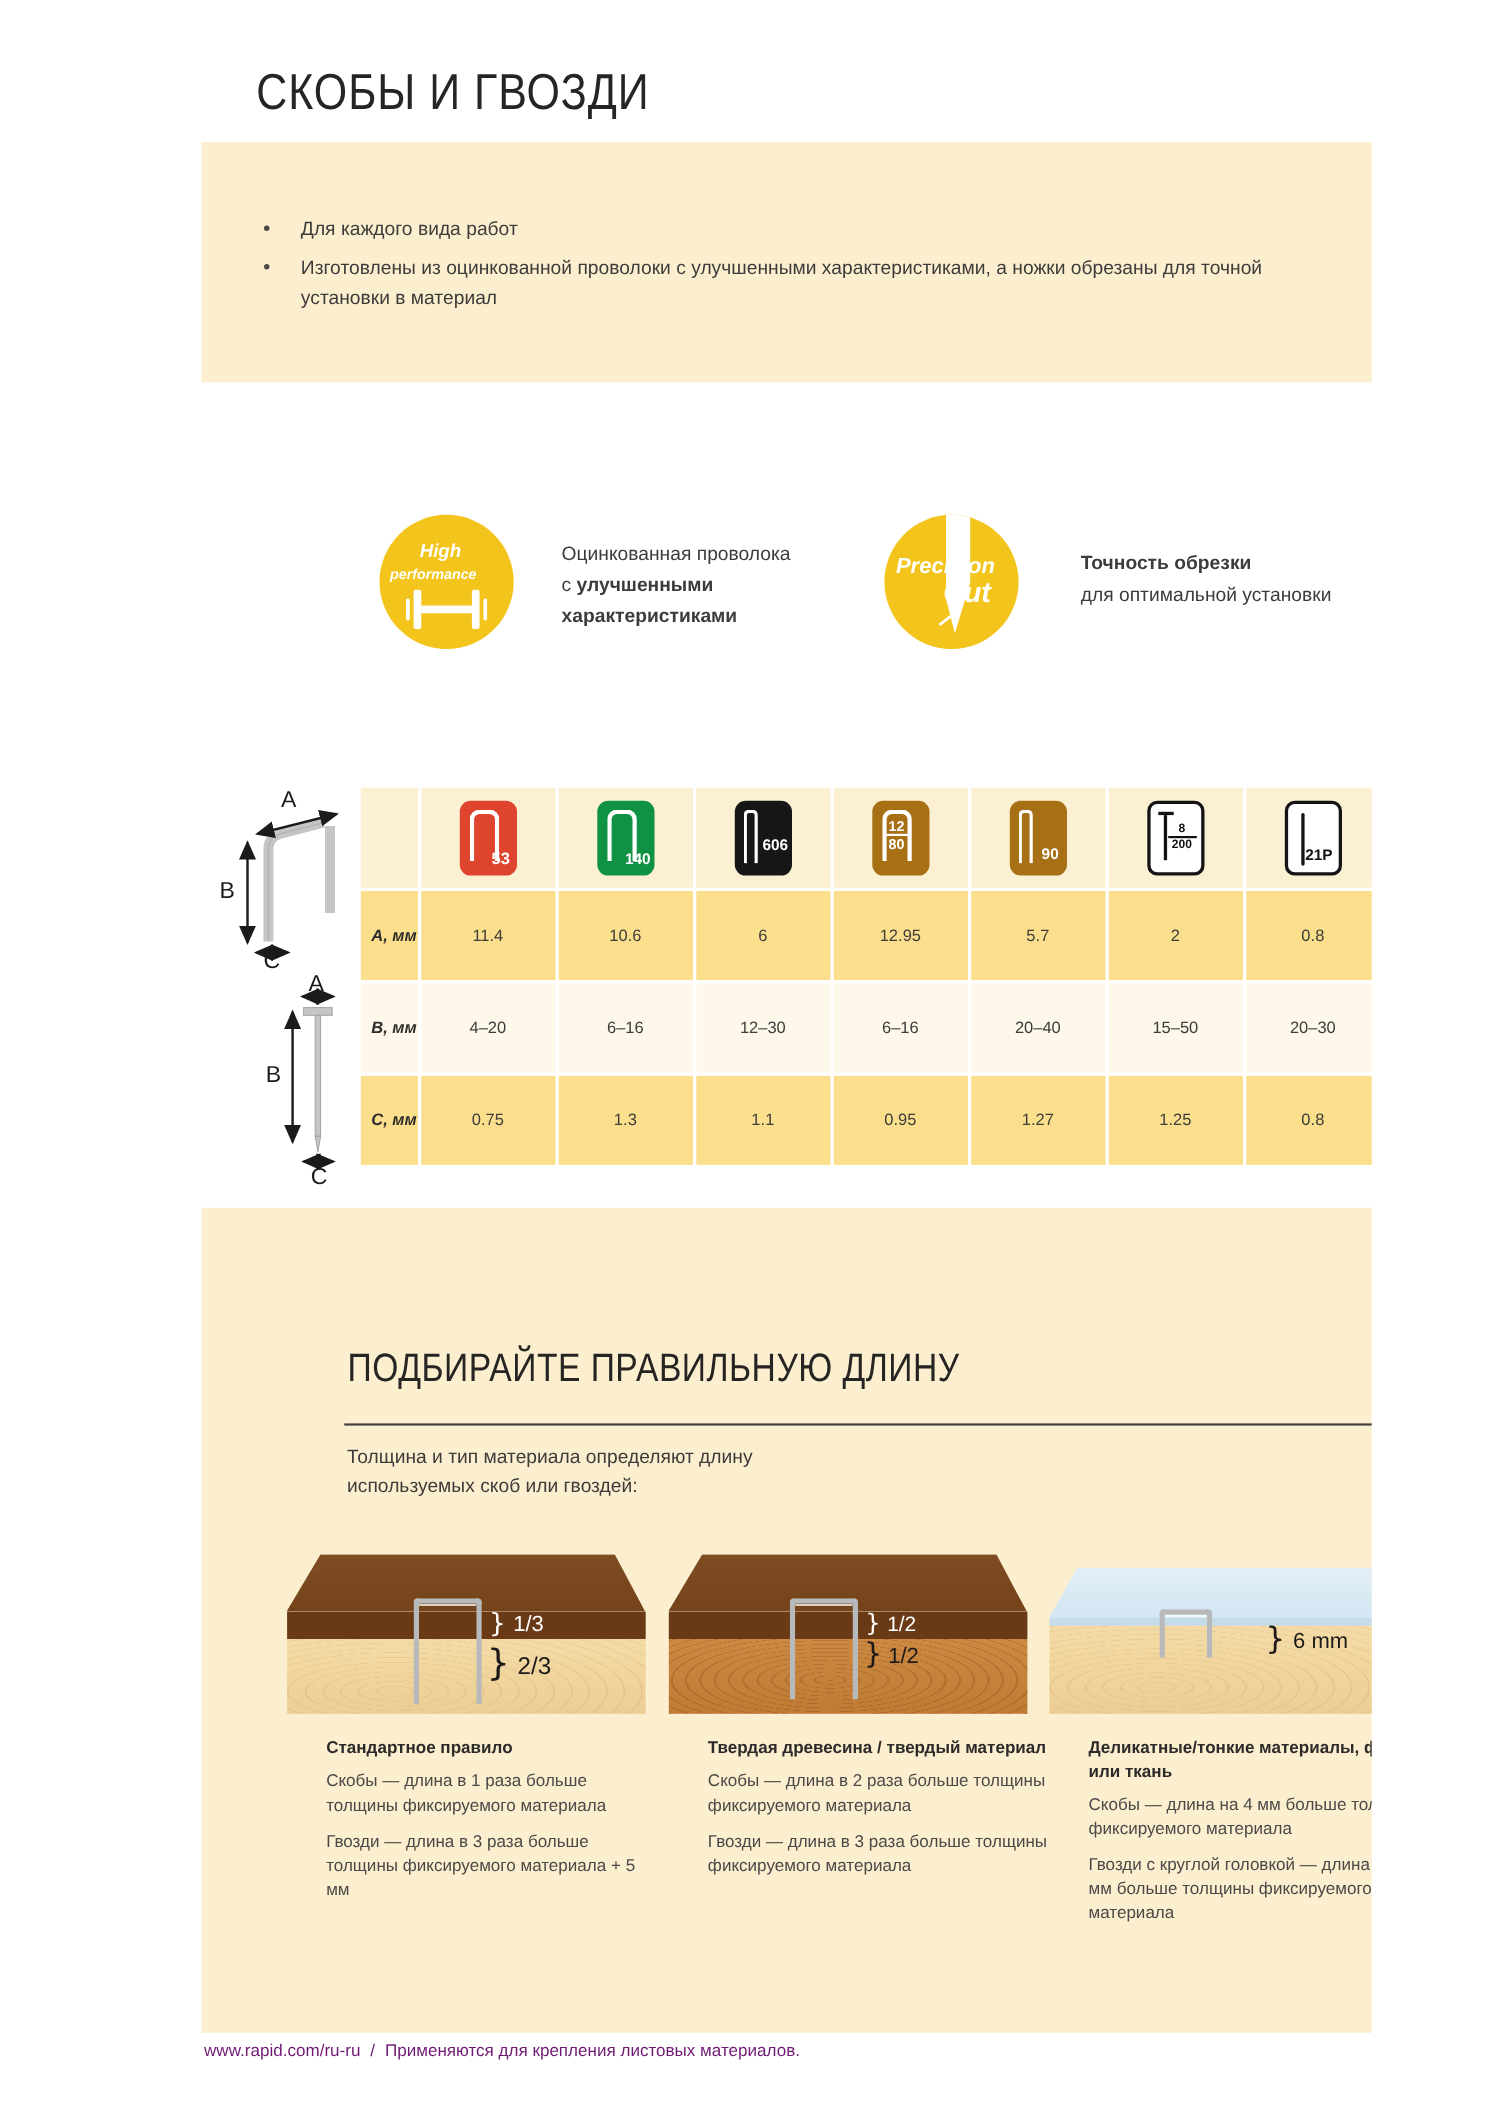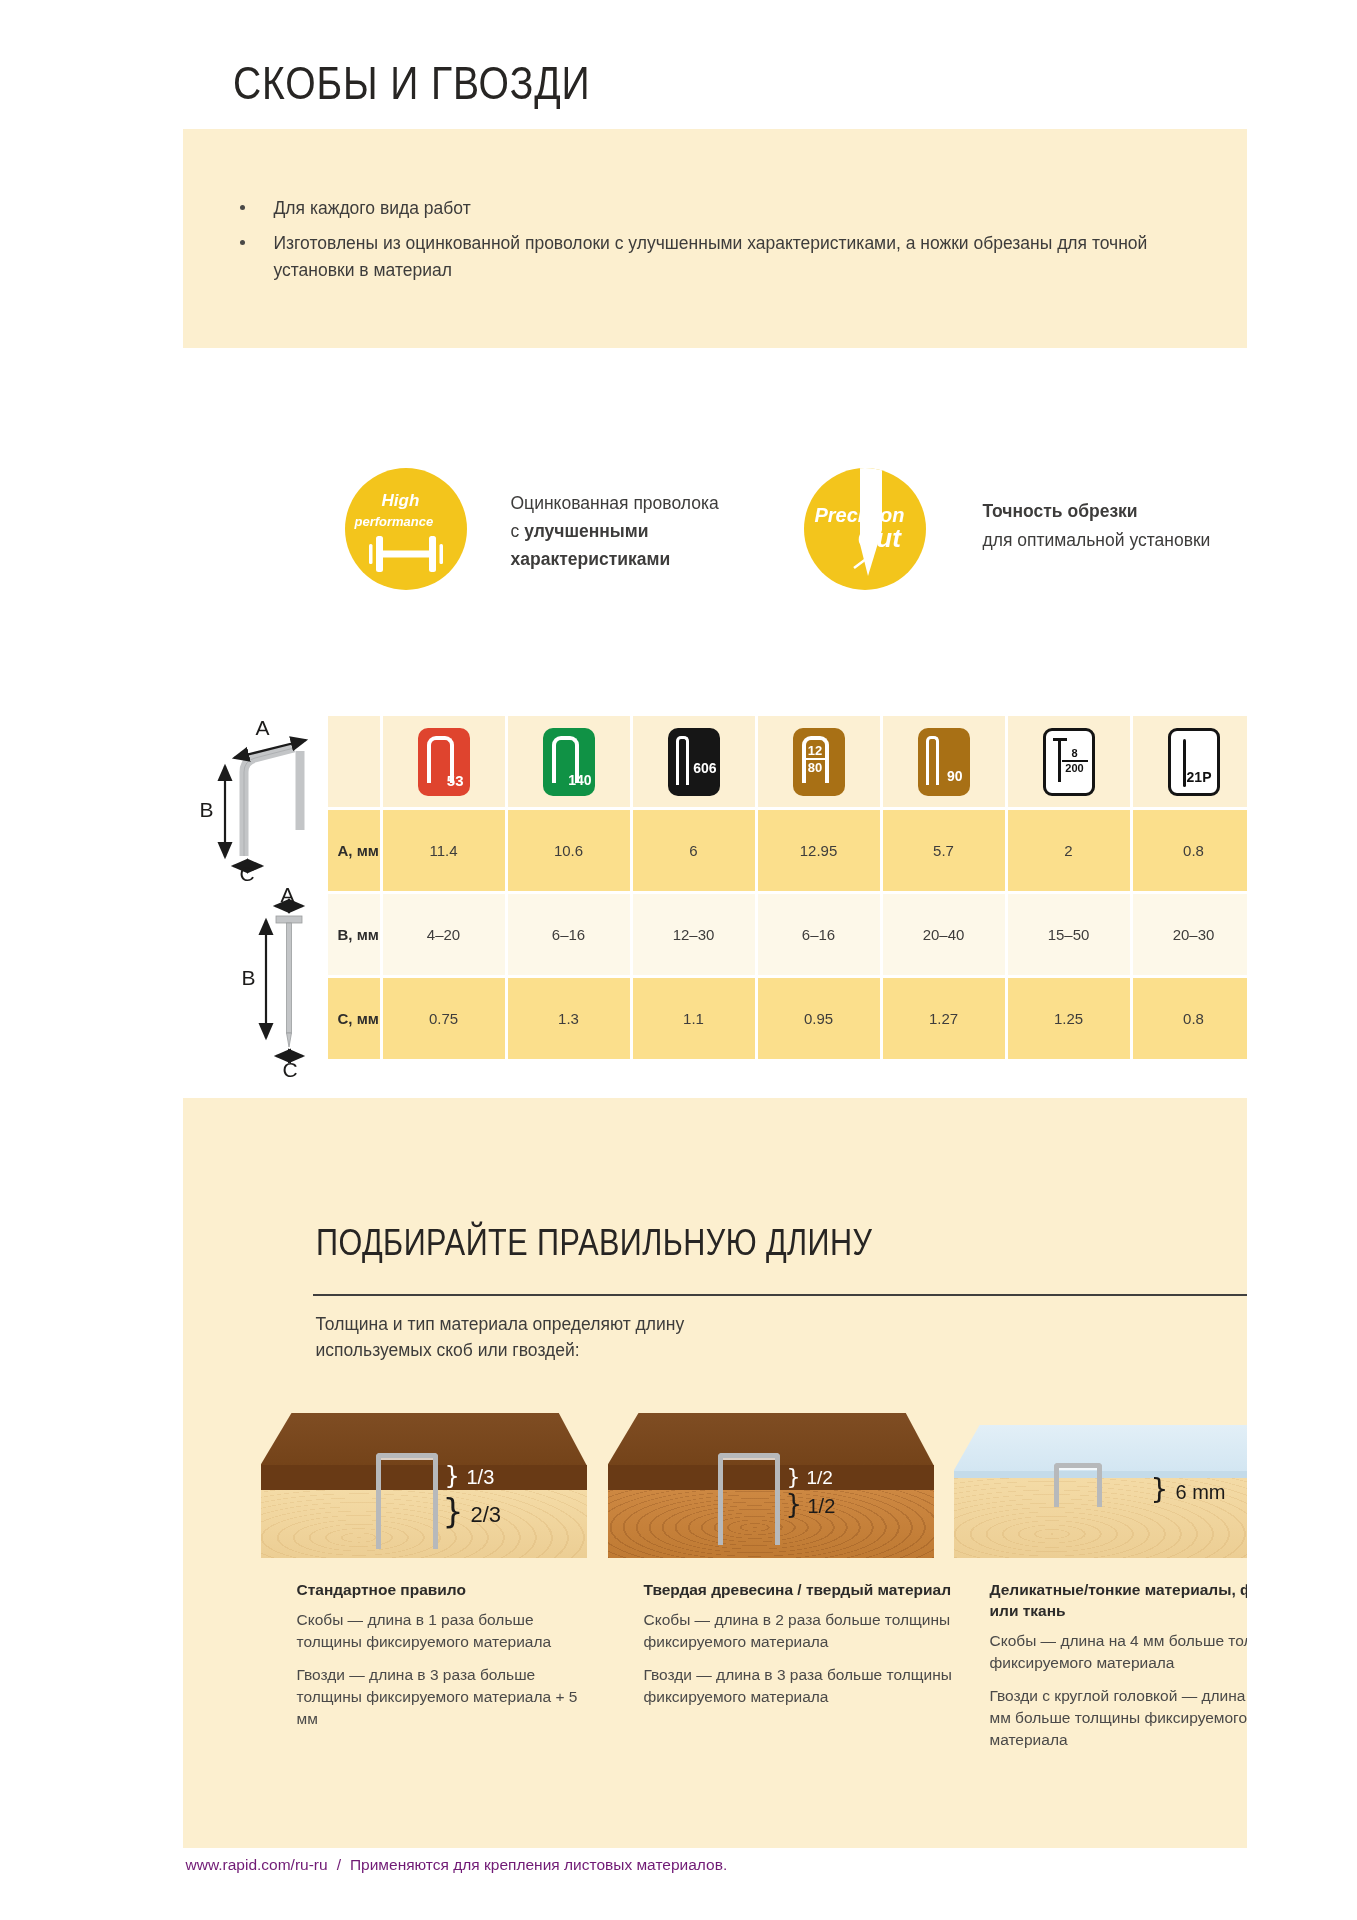--- a/index.html
+++ b/index.html
@@ -55,21 +55,21 @@
   
   .spec-table {
     position:absolute; left:217px; top:716px;
     display:grid; grid-template-columns:52px repeat(8,122px);
     grid-template-rows:91px 81px 81px 81px; gap:3px;
   }
   .cell { display:flex; align-items:center; justify-content:center; font-size:15px; color:#3e3d3c; }
   .cell.hdr { background:#fcf0d3; }
   .cell.yellow { background:#fbdf8c; }
   .cell.light { background:#fdf8e9; }
-  .cell.row-label { justify-content:flex-start; padding-left:10px; font-weight:bold; color:#2e2d2c; }
+  .cell.row-label { justify-content:flex-start; padding-left:10px; font-weight:bold; color:#2e2d2c;font-style:italic; }
 
   .icon-box { position:relative; width:52px; height:68px; border-radius:10px; }
   .bg-red { background:#df442e; } .bg-green { background:#109245; }
   .bg-black { background:#161616; } .bg-brown { background:#a87015; }
   .white-box { background:#fff; border:3px solid #141414; border-radius:9px; }
   .st-glyph { position:absolute; border:4px solid #fff; border-bottom:none; }
   .st-wide { left:9px; top:8px; width:27px; height:47px; border-radius:9px 9px 0 0; }
   .st-narrow { left:8px; top:8px; width:13px; height:49px; border-width:3.5px; border-radius:5px 5px 0 0; }
   .st-num { position:absolute; color:#fff; font-weight:bold; font-size:15px; }
   .n53 { right:6px; bottom:7px; }

